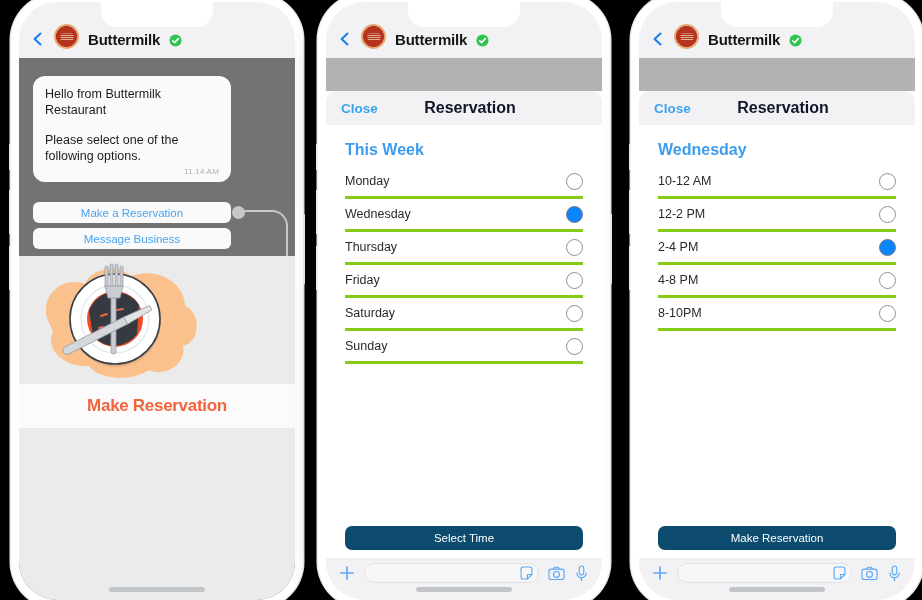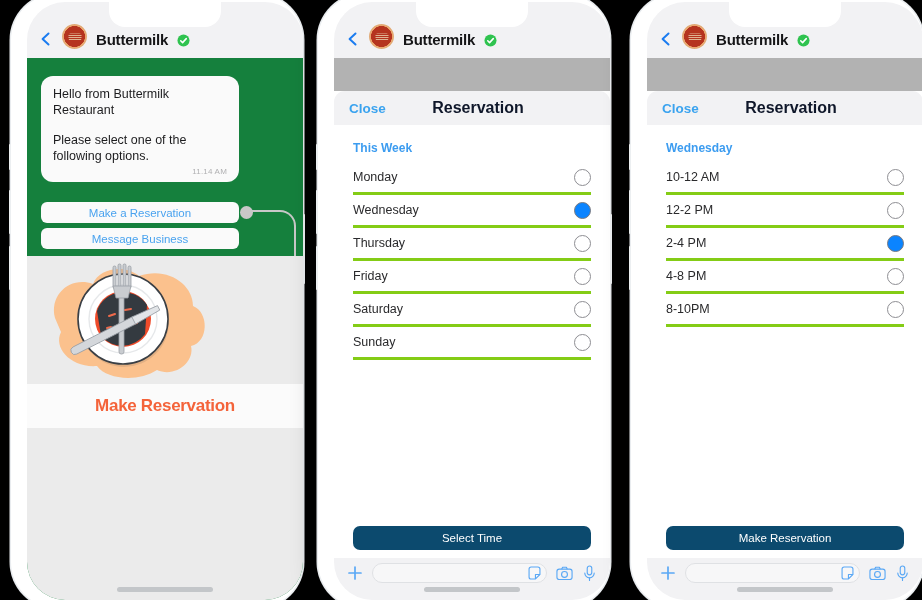--- a/index.html
+++ b/index.html
@@ -21,21 +21,20 @@
   .phone.p1 { left:11px; }
   .phone.p2 { left:318px; }
   .phone.p3 { left:631px; }
 
   .screen {
     position:relative;
     width:100%; height:100%;
     border-radius:38px;
     overflow:hidden;
     background:#fff;
-    margin-left:8px;
   }
   .notch {
     position:absolute; top:0; left:50%; transform:translateX(-50%);
     width:112px; height:25px; background:#fff; border-radius:0 0 16px 16px;
     z-index:30;
   }
   .home-ind {
     position:absolute; bottom:8px; left:50%; transform:translateX(-50%);
     width:96px; height:5px; background:#c3c6c9; border-radius:3px; z-index:25;
   }
@@ -60,21 +59,21 @@
     width:13px; height:7px; border-radius:2px;
     background:repeating-linear-gradient(to bottom,#e6c9a6 0 1px,transparent 1px 2px);
     opacity:.85;
   }
   .biz-name { font-size:15px; font-weight:bold; color:#161618; letter-spacing:-.2px; margin-bottom:1px;}
   .verified { width:13px; height:13px; flex:0 0 auto; margin-bottom:2px;}
 
   
   .chat-body {
     position:absolute; top:56px; left:0; right:0; bottom:0;
-    background:#15803d;
+    background:#737373;
   }
   .bubble {
     position:absolute; left:14px; top:18px; width:198px;
     background:#fafafa; border-radius:12px;
     padding:10px 12px 6px 12px;
   }
   .bubble p { font-size:12.5px; line-height:16px; color:#1c1c1e; }
   .bubble p + p { margin-top:14px; }
   .bubble .ts { text-align:right; font-size:8px; color:#b0b0b2; margin-top:3px; letter-spacing:.2px;}
   .action-btn {
@@ -114,21 +113,21 @@
   .sheet {
     position:absolute; top:33px; left:0; right:0; bottom:0;
     background:#fff; border-radius:11px 11px 0 0; overflow:hidden;
   }
   .sheet-head {
     height:34px; background:#f2f2f4;
     display:flex; align-items:center; position:relative;
   }
   .sheet-close { position:absolute; left:15px; font-size:13.5px; color:#3aa3ef; font-weight:600;}
   .sheet-title { width:100%; text-align:center; font-size:16px; font-weight:bold; color:#0f172a; padding-left:12px;}
-  .sec-head { font-size:12px; font-weight:bold; color:#3c9cf0; padding:16px 0 7px 19px;}
+  .sec-head { font-size:16px; font-weight:bold; color:#3c9cf0; padding:16px 0 7px 19px;}
   .rows { padding:0 19px 0 19px; }
   .row {
     display:flex; align-items:center; justify-content:space-between;
     height:33px; border-bottom:3px solid #84cc16;
   }
   .row-label { font-size:12.5px; color:#2a2a2c; }
   .radio { width:17px; height:17px; border-radius:50%; border:1.6px solid #8e8e93; background:#fff; flex:0 0 auto;}
   .radio.on { background:#0b84ff; border-color:#7a7a80; }
   .primary-btn {
     position:absolute; left:19px; right:19px; bottom:50px;

